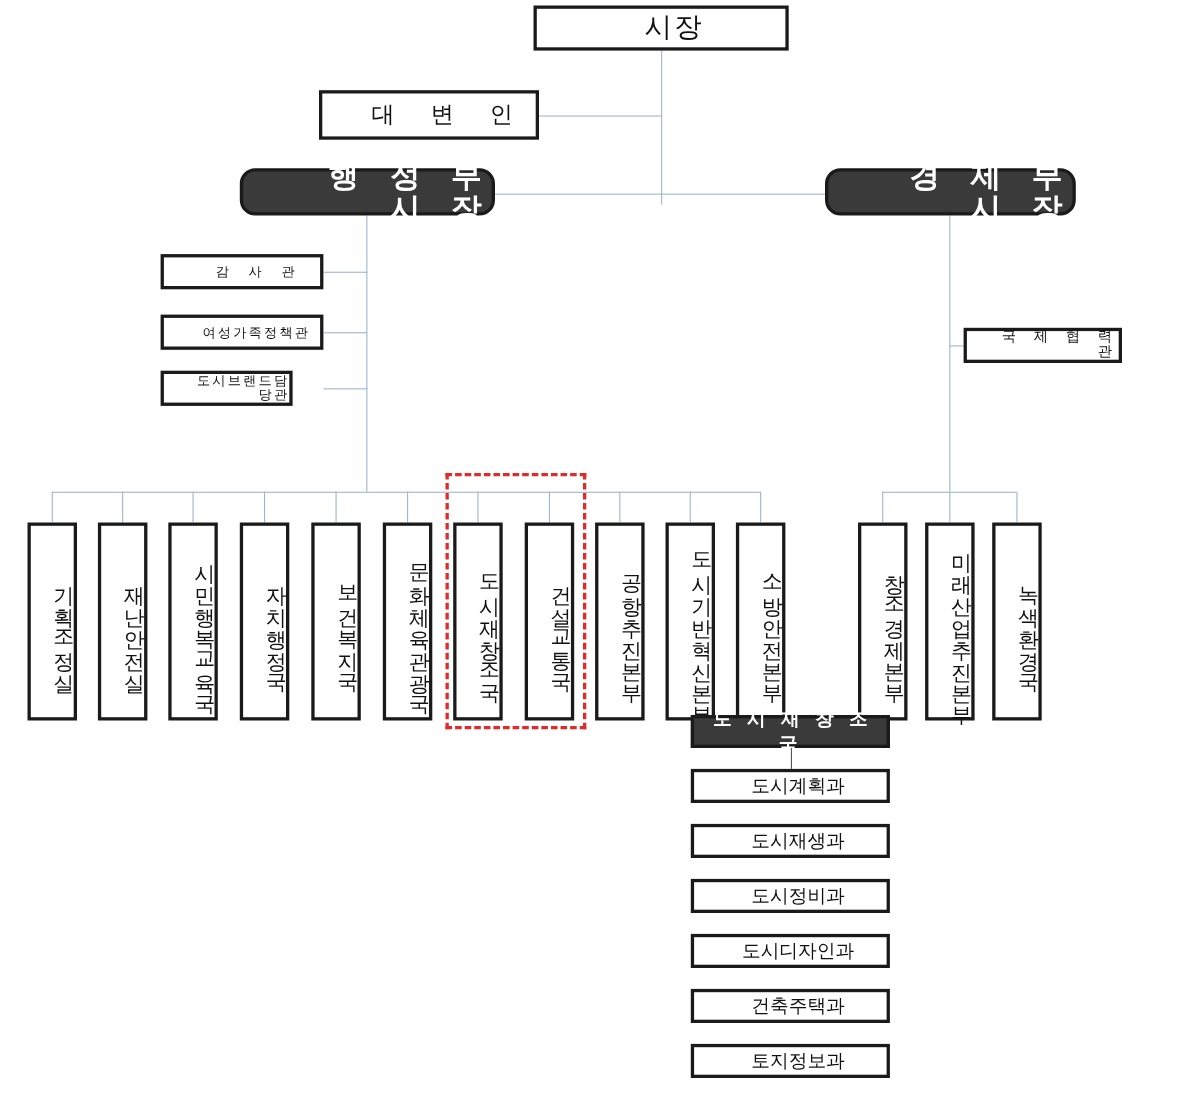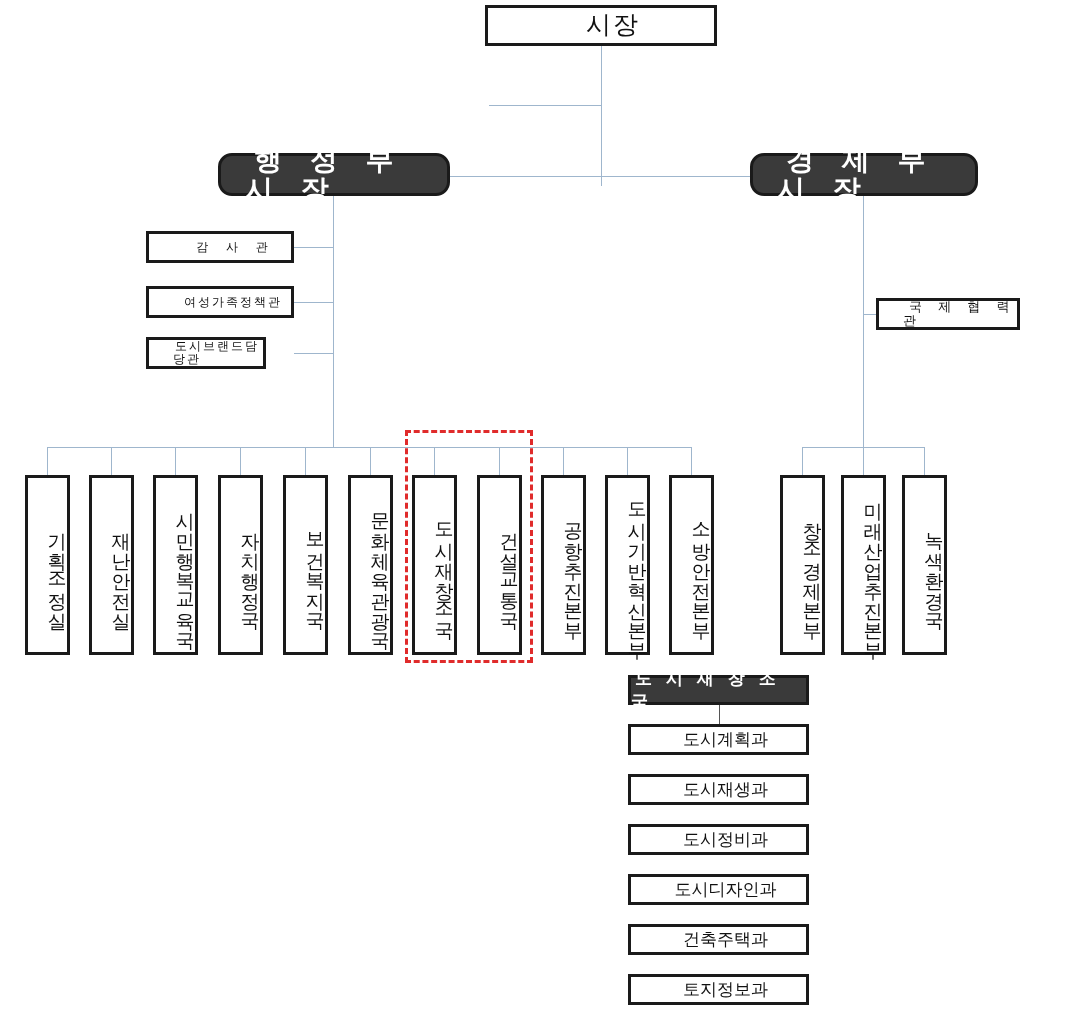--- a/index.html
+++ b/index.html
@@ -30,21 +30,21 @@
   
   .node {
     position: absolute;
     box-sizing: border-box;
     border: 3px solid #1a1a1a;
     background: #ffffff;
     color: #111111;
     display: flex;
     align-items: center;
     justify-content: center;
-    text-align: left;
+    text-align: right;
     line-height: 1.05;
     padding-left: 24px;
   }
   .node.dark {
     background: #3a3a3a;
     border-color: #1a1a1a;
     color: #ffffff;
   }
 
   
@@ -181,20 +181,21 @@
   <div class="line v" style="left:563px; top:447px; height:28px;"></div>
   <div class="line v" style="left:627px; top:447px; height:28px;"></div>
   <div class="line v" style="left:691px; top:447px; height:28px;"></div>
 
   <div class="line v" style="left:802px; top:447px; height:28px;"></div>
   <div class="line v" style="left:863px; top:447px; height:28px;"></div>
   <div class="line v" style="left:924px; top:447px; height:28px;"></div>
 
   <div class="node mayor" style="left:485px; top:5px; width:232px; height:41px;">시장</div>
 
+  <div class="node spokes" style="left:290px; top:82px; width:200px; height:45px;">대 변 인</div>
 
   <div class="node dark vice" style="left:218px; top:153px; width:232px; height:43px;">행 정 부 시 장</div>
 
   <div class="node dark vice" style="left:750px; top:153px; width:228px; height:43px;">경 제 부 시 장</div>
 
   <div class="node staff" style="left:146px; top:231px; width:148px; height:32px;">감  사  관</div>
   <div class="node staff tight" style="left:146px; top:286px; width:148px; height:32px;">여성가족정책관</div>
   <div class="node staff tight" style="left:146px; top:337px; width:120px; height:32px;">도시브랜드담당관</div>
 
   <div class="node staff wide" style="left:876px; top:298px; width:144px; height:32px;">국 제 협 력 관</div>
@@ -210,21 +211,21 @@
   <div class="node dept" style="left:541px; top:475px; width:45px; height:180px;">공항추진본부</div>
   <div class="node dept" style="left:605px; top:475px; width:45px; height:180px;">도시기반혁신본부</div>
   <div class="node dept" style="left:669px; top:475px; width:45px; height:180px;">소방안전본부</div>
 
   <div class="node dept" style="left:780px; top:475px; width:45px; height:180px;">창조경제본부</div>
   <div class="node dept" style="left:841px; top:475px; width:45px; height:180px;">미래산업추진본부</div>
   <div class="node dept" style="left:902px; top:475px; width:45px; height:180px;">녹색환경국</div>
 
   <div class="highlight" style="left:405px; top:430px; width:128px; height:233px;"></div>
 
-  <div class="panel" style="left:628px; top:675px; width:181px;">
+  <div class="panel" style="left:628px; top:650px; width:181px;text-align:center;">
     <div class="p-head">도 시 재 창 조 국</div>
     <div class="p-gap">
       <span class="p-connector"></span>
     </div>
     <div class="p-item">도시계획과</div>
     <div class="p-gap"></div>
     <div class="p-item">도시재생과</div>
     <div class="p-gap"></div>
     <div class="p-item">도시정비과</div>
     <div class="p-gap"></div>

